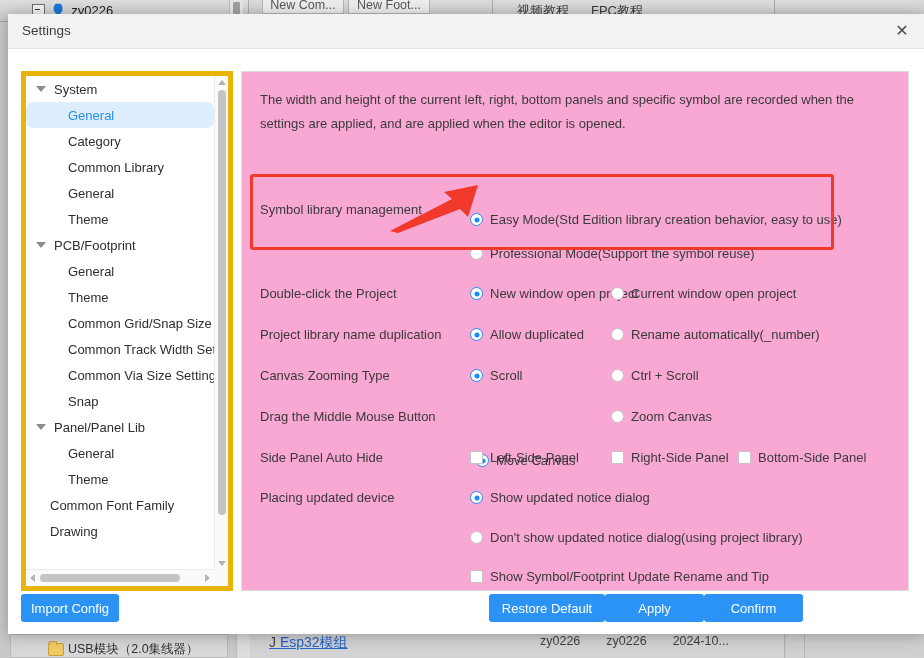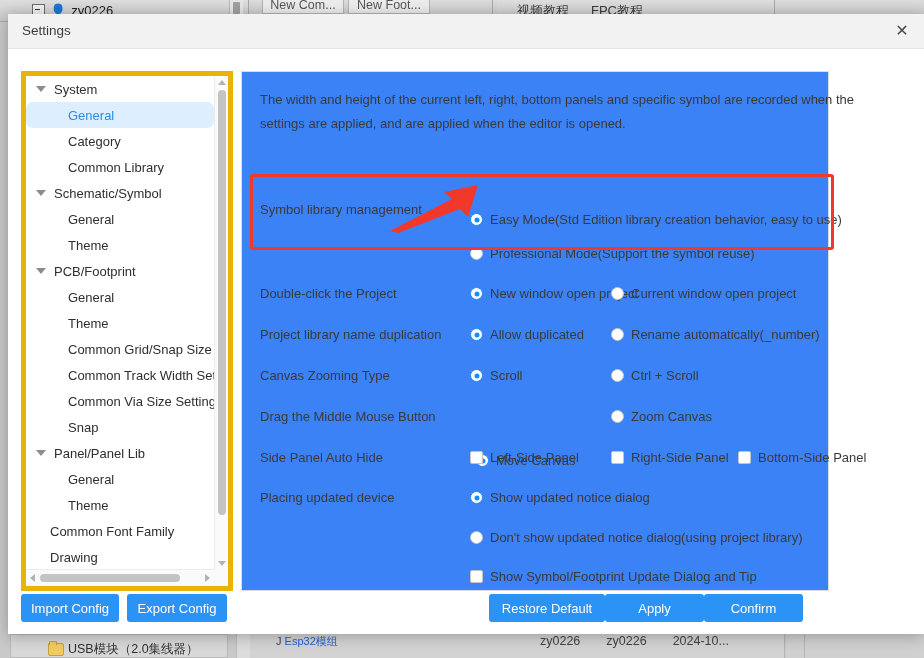--- a/index.html
+++ b/index.html
@@ -108,22 +108,22 @@
   }
   .bg-gutter {
     position: absolute; left: 236px; top: 632px; width: 14px; height: 26px;
     background: #dcdcdc; border-left: 1px solid #bdbdbd; border-right: 1px solid #bdbdbd;
   }
   .bg-grid-area {
     position: absolute; left: 250px; top: 632px; width: 534px; height: 26px;
     background: #d3d3d3; border-right: 1px solid #b5b5b5;
   }
   .bg-link-row {
-    position: absolute; left: 276px; top: 634px;
-    font-size: 11px; color: #2563c9; white-space: nowrap;
+    position: absolute; left: 269px; top: 634px;
+    font-size: 14px; color: #2563c9; white-space: nowrap; text-decoration: underline;
   }
   .bg-link-row .leading { color: #444; }
   .bg-cells {
     position: absolute; left: 540px; top: 634px;
     display: flex; gap: 26px; font-size: 12.5px; color: #444; white-space: nowrap;
   }
   .bg-right-strip {
     position: absolute; left: 786px; top: 632px; width: 138px; height: 26px;
     background: #d0d0d0;
   }
@@ -234,23 +234,23 @@
   }
   .tree-corner {
     position: absolute; right: 0; bottom: 0; width: 14px; height: 16px;
     background: #fafafa;
   }
 
   
   .content-panel {
     position: absolute;
     left: 233px; top: 22px;
-    width: 588px; height: 520px;
+    width: 668px; height: 520px;
     border: 1px solid #dcdcdc;
-    background: #3b82f6;
+    background: #f9a8d4;
     box-sizing: border-box;
   }
 
   .intro-text {
     position: absolute;
     left: 18px; top: 16px; width: 628px;
     font-size: 13px; color: #3a3a3a; line-height: 24px;
   }
 
   .settings-rows { position: absolute; left: 0; top: 0; width: 100%; }
@@ -415,24 +415,20 @@
             </div>
             <div class="tree-item child selected">
               <span>General</span>
             </div>
             <div class="tree-item child">
               <span>Category</span>
             </div>
             <div class="tree-item child">
               <span>Common Library</span>
             </div>
-            <div class="tree-item group">
-              <span class="caret"></span>
-              <span>Schematic/Symbol</span>
-            </div>
             <div class="tree-item child">
               <span>General</span>
             </div>
             <div class="tree-item child">
               <span>Theme</span>
             </div>
             <div class="tree-item group">
               <span class="caret"></span>
               <span>PCB/Footprint</span>
             </div>
@@ -564,36 +560,35 @@
               <div class="opt" style="left: 210px; top: 0px;">
                 <span class="radio on"></span>
                 <span>Show updated notice dialog</span>
               </div>
               <div class="opt" style="left: 210px; top: 40px;">
                 <span class="radio"></span>
                 <span>Don't show updated notice dialog(using project library)</span>
               </div>
               <div class="opt" style="left: 210px; top: 79px;">
                 <span class="checkbox"></span>
-                <span>Show Symbol/Footprint Update Dialog and Tip</span>
+                <span>Show Symbol/Footprint Update Rename and Tip</span>
               </div>
             </div>
           </div>
       </div>
 
       <div class="red-box"></div>
       <svg class="red-arrow" viewBox="0 0 96 50">
         <path d="M2 48 L64 16 L56 9 L90 2 L80 34 L72 26 L10 50 Z" fill="#f0392b"></path>
       </svg>
 
     </div>
 
     <div class="dlg-footer">
       <button class="btn" id="btnImport">Import Config</button>
-      <button class="btn" id="btnExport">Export Config</button>
       <button class="btn" id="btnRestore">Restore Default</button>
       <button class="btn" id="btnApply">Apply</button>
       <button class="btn" id="btnConfirm">Confirm</button>
       <button class="btn ghost" id="btnCancel">Cancel</button>
     </div>
 
   </div>
 </div>
 
 </body></html>

